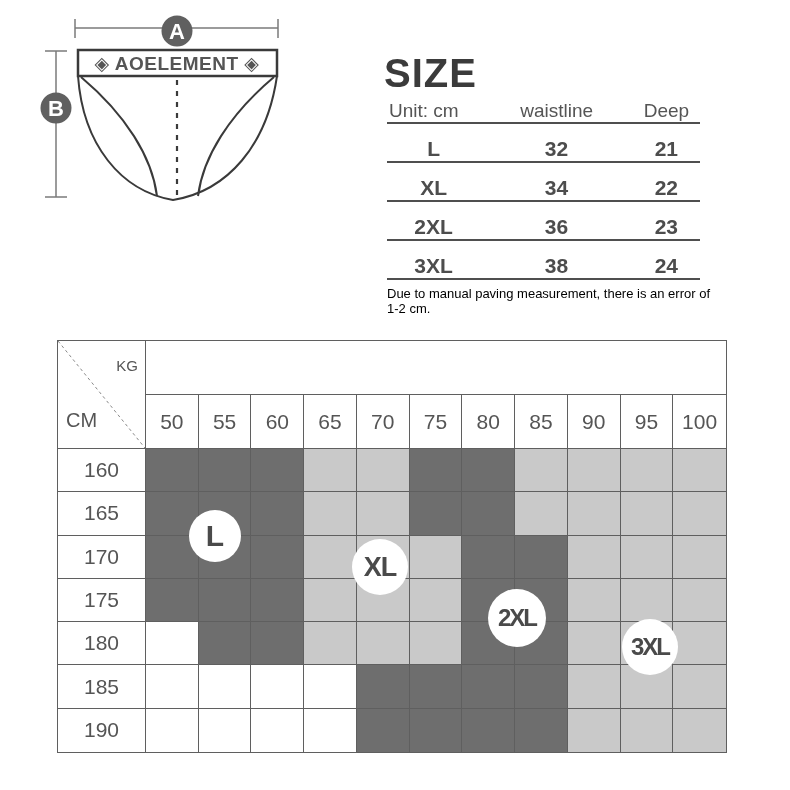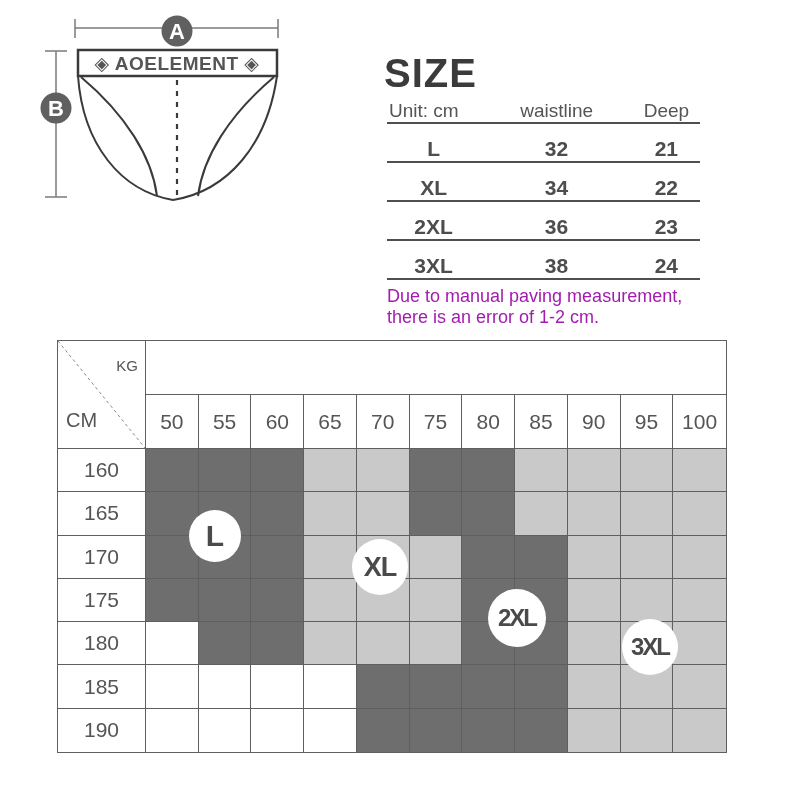--- a/index.html
+++ b/index.html
@@ -13,21 +13,21 @@
   .size-title{position:absolute;left:384px;top:28px;font-size:40px;font-weight:700;
               color:#3b3b3b;letter-spacing:1px;margin-top:23px;}
   .size-table{position:absolute;left:387px;top:92px;width:313px;}
   .st-row{display:flex;align-items:flex-end;height:37px;border-bottom:2px solid #4f4f4f;gap:27px;}
   .st-row.head{height:30px;border-bottom:2px solid #4f4f4f;font-weight:400;font-size:19px;}
   .st-c1{width:36%;text-align:center;}
   .st-c2{width:38%;text-align:center;}
   .st-c3{width:26%;text-align:center;}
   .st-row.head .st-c1{text-align:left;padding-left:2px;box-sizing:border-box;}
   .st-row.data{font-weight:700;font-size:21px;color:#4d4d4d;}
-  .size-note{position:absolute;left:387px;top:286px;width:330px;font-size:18px;color:#a21caf;}
+  .size-note{position:absolute;left:387px;top:286px;width:330px;font-size:13px;color:#000000;}
 
   
   .fit-grid{position:absolute;left:57px;top:340px;width:670px;height:413px;
             box-sizing:border-box;border:1px solid #5f5f5f;display:grid;
             grid-template-columns:88px repeat(11,1fr);
             grid-template-rows:54px 54px repeat(7,1fr);}
   .corner{grid-row:1/3;grid-column:1;position:relative;border-right:1px solid #5f5f5f;
           border-bottom:1px solid #5f5f5f;}
   .corner svg{position:absolute;left:0;top:0;width:100%;height:100%;}
   .kg-label{position:absolute;top:16px;right:7px;font-size:15px;color:#555;}

